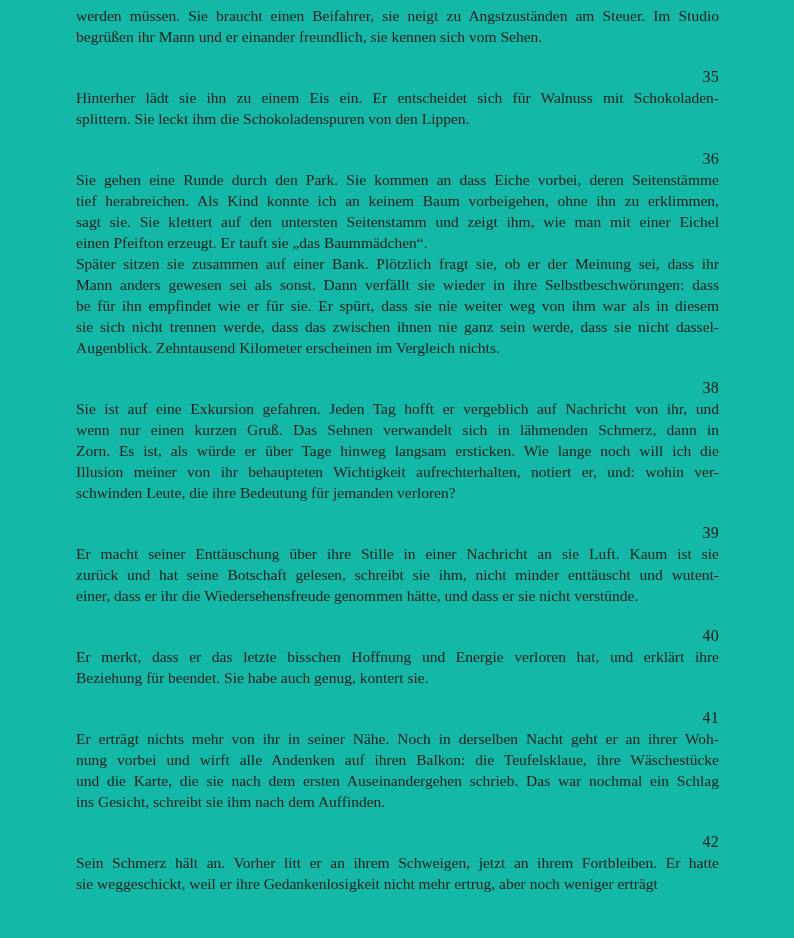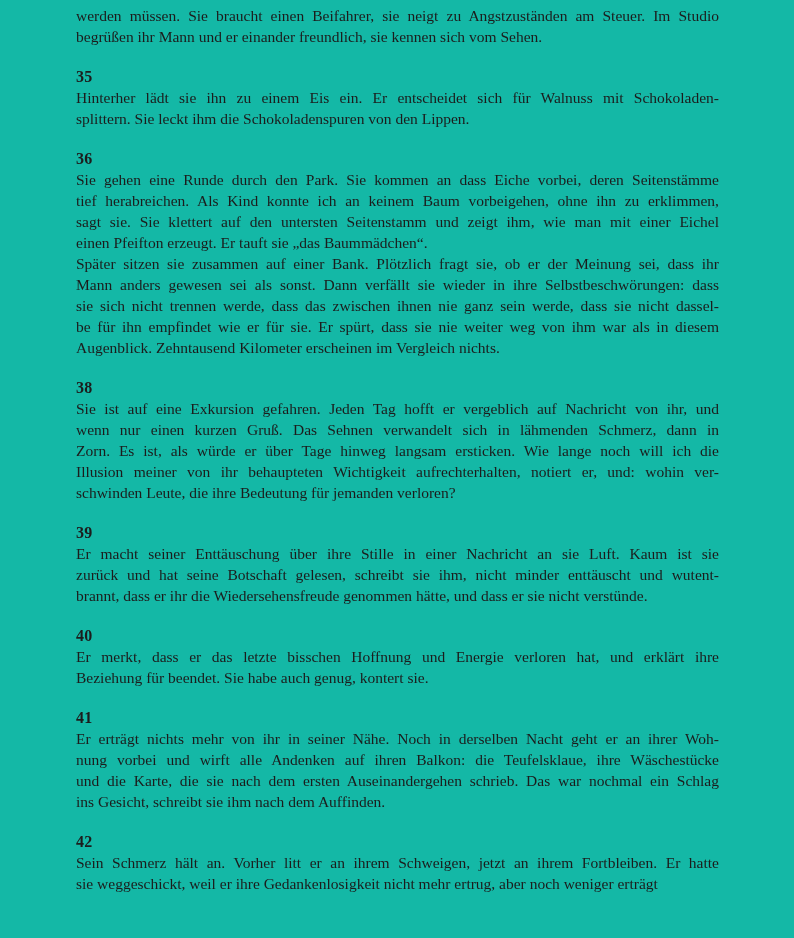--- a/index.html
+++ b/index.html
@@ -16,23 +16,23 @@
     overflow: hidden;
     box-sizing: border-box;
     padding: 5px 75px 0 76px;
     font-family: "Liberation Serif", "DejaVu Serif", serif;
     color: #1c1c1c;
   }
   .section { margin: 0; }
   .section-number {
     margin: 19px 0 0 0;
     font-size: 16px;
-    font-weight: bold;
+    font-weight: normal;
     line-height: 21px;
-    text-align: left;
+    text-align: right;
     letter-spacing: 0.2px;
   }
   .para { margin: 0; }
   .line {
     font-size: 15.5px;
     line-height: 21px;
     white-space: normal;
   }
   .line.justified {
     text-align: justify;
@@ -72,43 +72,43 @@
           <div class="line justified">tief herabreichen. Als Kind konnte ich an keinem Baum vorbeigehen, ohne ihn zu erklimmen,</div>
           <div class="line justified">sagt sie. Sie klettert auf den untersten Seitenstamm und zeigt ihm, wie man mit einer Eichel</div>
           <div class="line last">einen Pfeifton erzeugt. Er tauft sie „das Baummädchen“.</div>
         </div>
   </section>
 
   <section class="section">
     <div class="para">
           <div class="line justified">Später sitzen sie zusammen auf einer Bank. Plötzlich fragt sie, ob er der Meinung sei, dass ihr</div>
           <div class="line justified">Mann anders gewesen sei als sonst. Dann verfällt sie wieder in ihre Selbstbeschwörungen: dass</div>
+          <div class="line justified">be für ihn empfindet wie er für sie. Er spürt, dass sie nie weiter weg von ihm war als in diesem</div>
           <div class="line justified">sie sich nicht trennen werde, dass das zwischen ihnen nie ganz sein werde, dass sie nicht dassel-</div>
-          <div class="line justified">be für ihn empfindet wie er für sie. Er spürt, dass sie nie weiter weg von ihm war als in diesem</div>
           <div class="line last">Augenblick. Zehntausend Kilometer erscheinen im Vergleich nichts.</div>
         </div>
   </section>
 
   <section class="section">
     <h2 class="section-number">38</h2>
     <div class="para">
           <div class="line justified">Sie ist auf eine Exkursion gefahren. Jeden Tag hofft er vergeblich auf Nachricht von ihr, und</div>
           <div class="line justified">wenn nur einen kurzen Gruß. Das Sehnen verwandelt sich in lähmenden Schmerz, dann in</div>
           <div class="line justified">Zorn. Es ist, als würde er über Tage hinweg langsam ersticken. Wie lange noch will ich die</div>
           <div class="line justified">Illusion meiner von ihr behaupteten Wichtigkeit aufrechterhalten, notiert er, und: wohin ver-</div>
           <div class="line last">schwinden Leute, die ihre Bedeutung für jemanden verloren?</div>
         </div>
   </section>
 
   <section class="section">
     <h2 class="section-number">39</h2>
     <div class="para">
           <div class="line justified">Er macht seiner Enttäuschung über ihre Stille in einer Nachricht an sie Luft. Kaum ist sie</div>
           <div class="line justified">zurück und hat seine Botschaft gelesen, schreibt sie ihm, nicht minder enttäuscht und wutent-</div>
-          <div class="line last">brannt, dass er ihr die Wiedersehensfreude genommen hätte, und dass er sie nicht verstünde.</div>
+          <div class="line last">einer, dass er ihr die Wiedersehensfreude genommen hätte, und dass er sie nicht verstünde.</div>
         </div>
   </section>
 
   <section class="section">
     <h2 class="section-number">40</h2>
     <div class="para">
           <div class="line justified">Er merkt, dass er das letzte bisschen Hoffnung und Energie verloren hat, und erklärt ihre</div>
           <div class="line last">Beziehung für beendet. Sie habe auch genug, kontert sie.</div>
         </div>
   </section>

